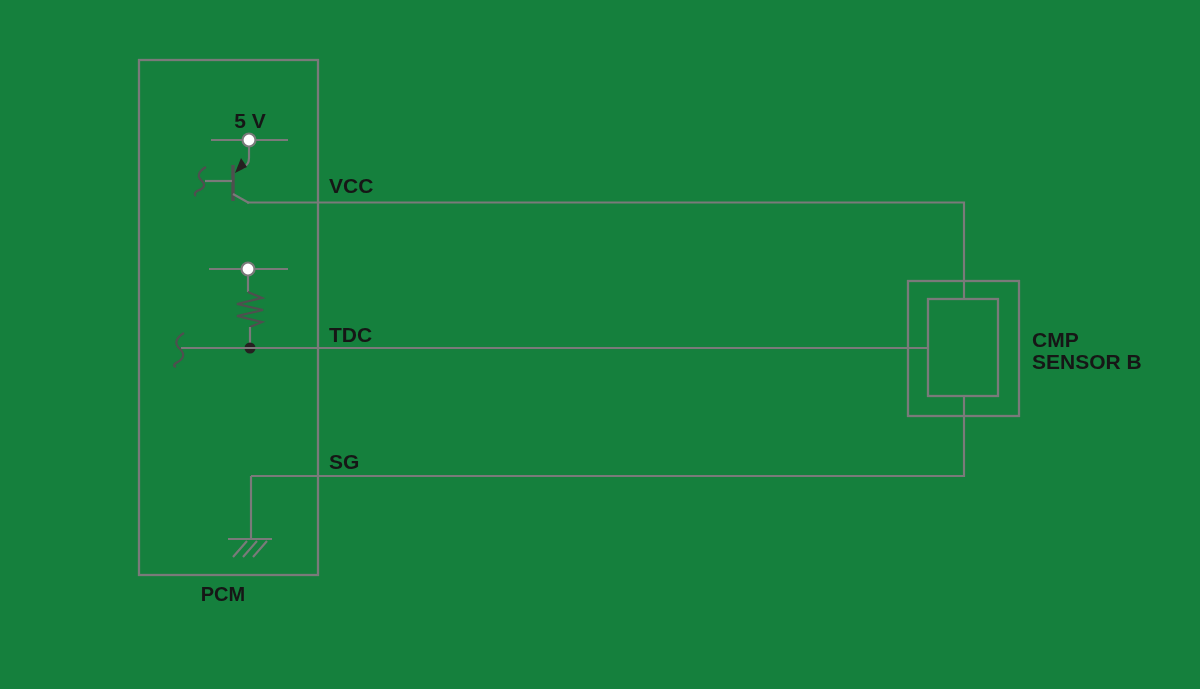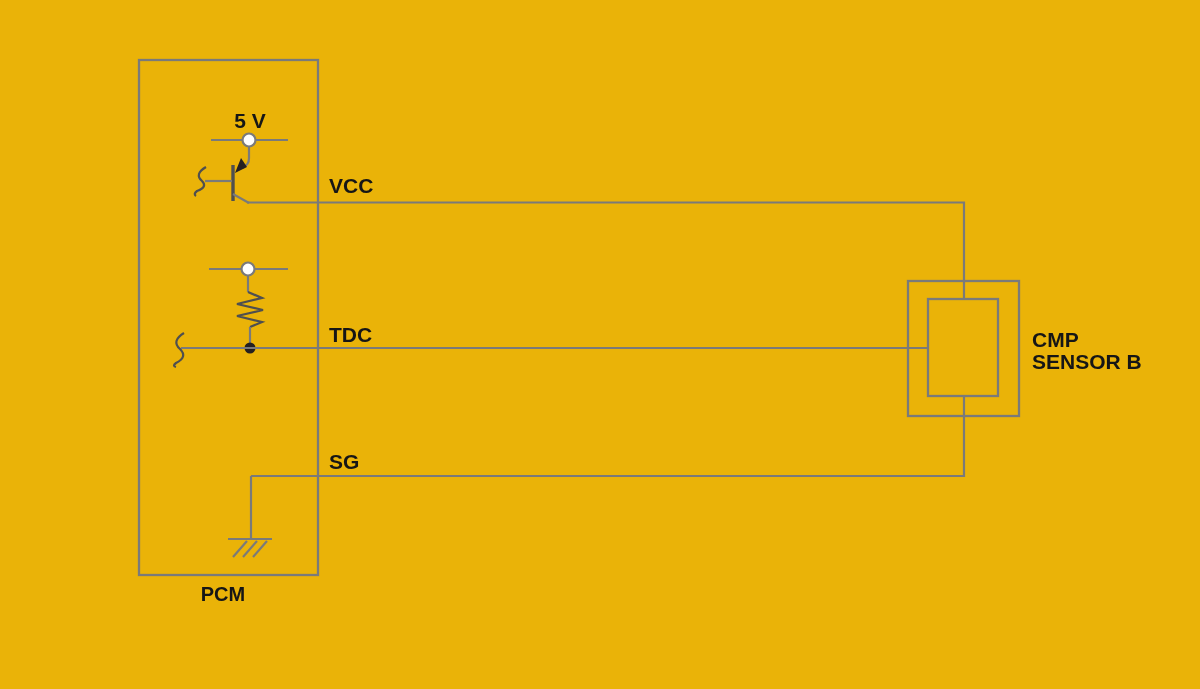--- a/index.html
+++ b/index.html
@@ -4,21 +4,21 @@
 <style>
   html, body {
     margin: 0;
     padding: 0;
     background: #ffffff;
   }
   .canvas {
     position: relative;
     width: 1200px;
     height: 689px;
-    background: #eab308;
+    background: #15803d;
     overflow: hidden;
     font-family: "Liberation Sans", sans-serif;
   }
   svg { display: block; }
   .wire {
     stroke: #7a7a7a;
     stroke-width: 2.2;
     fill: none;
   }
   .box {

